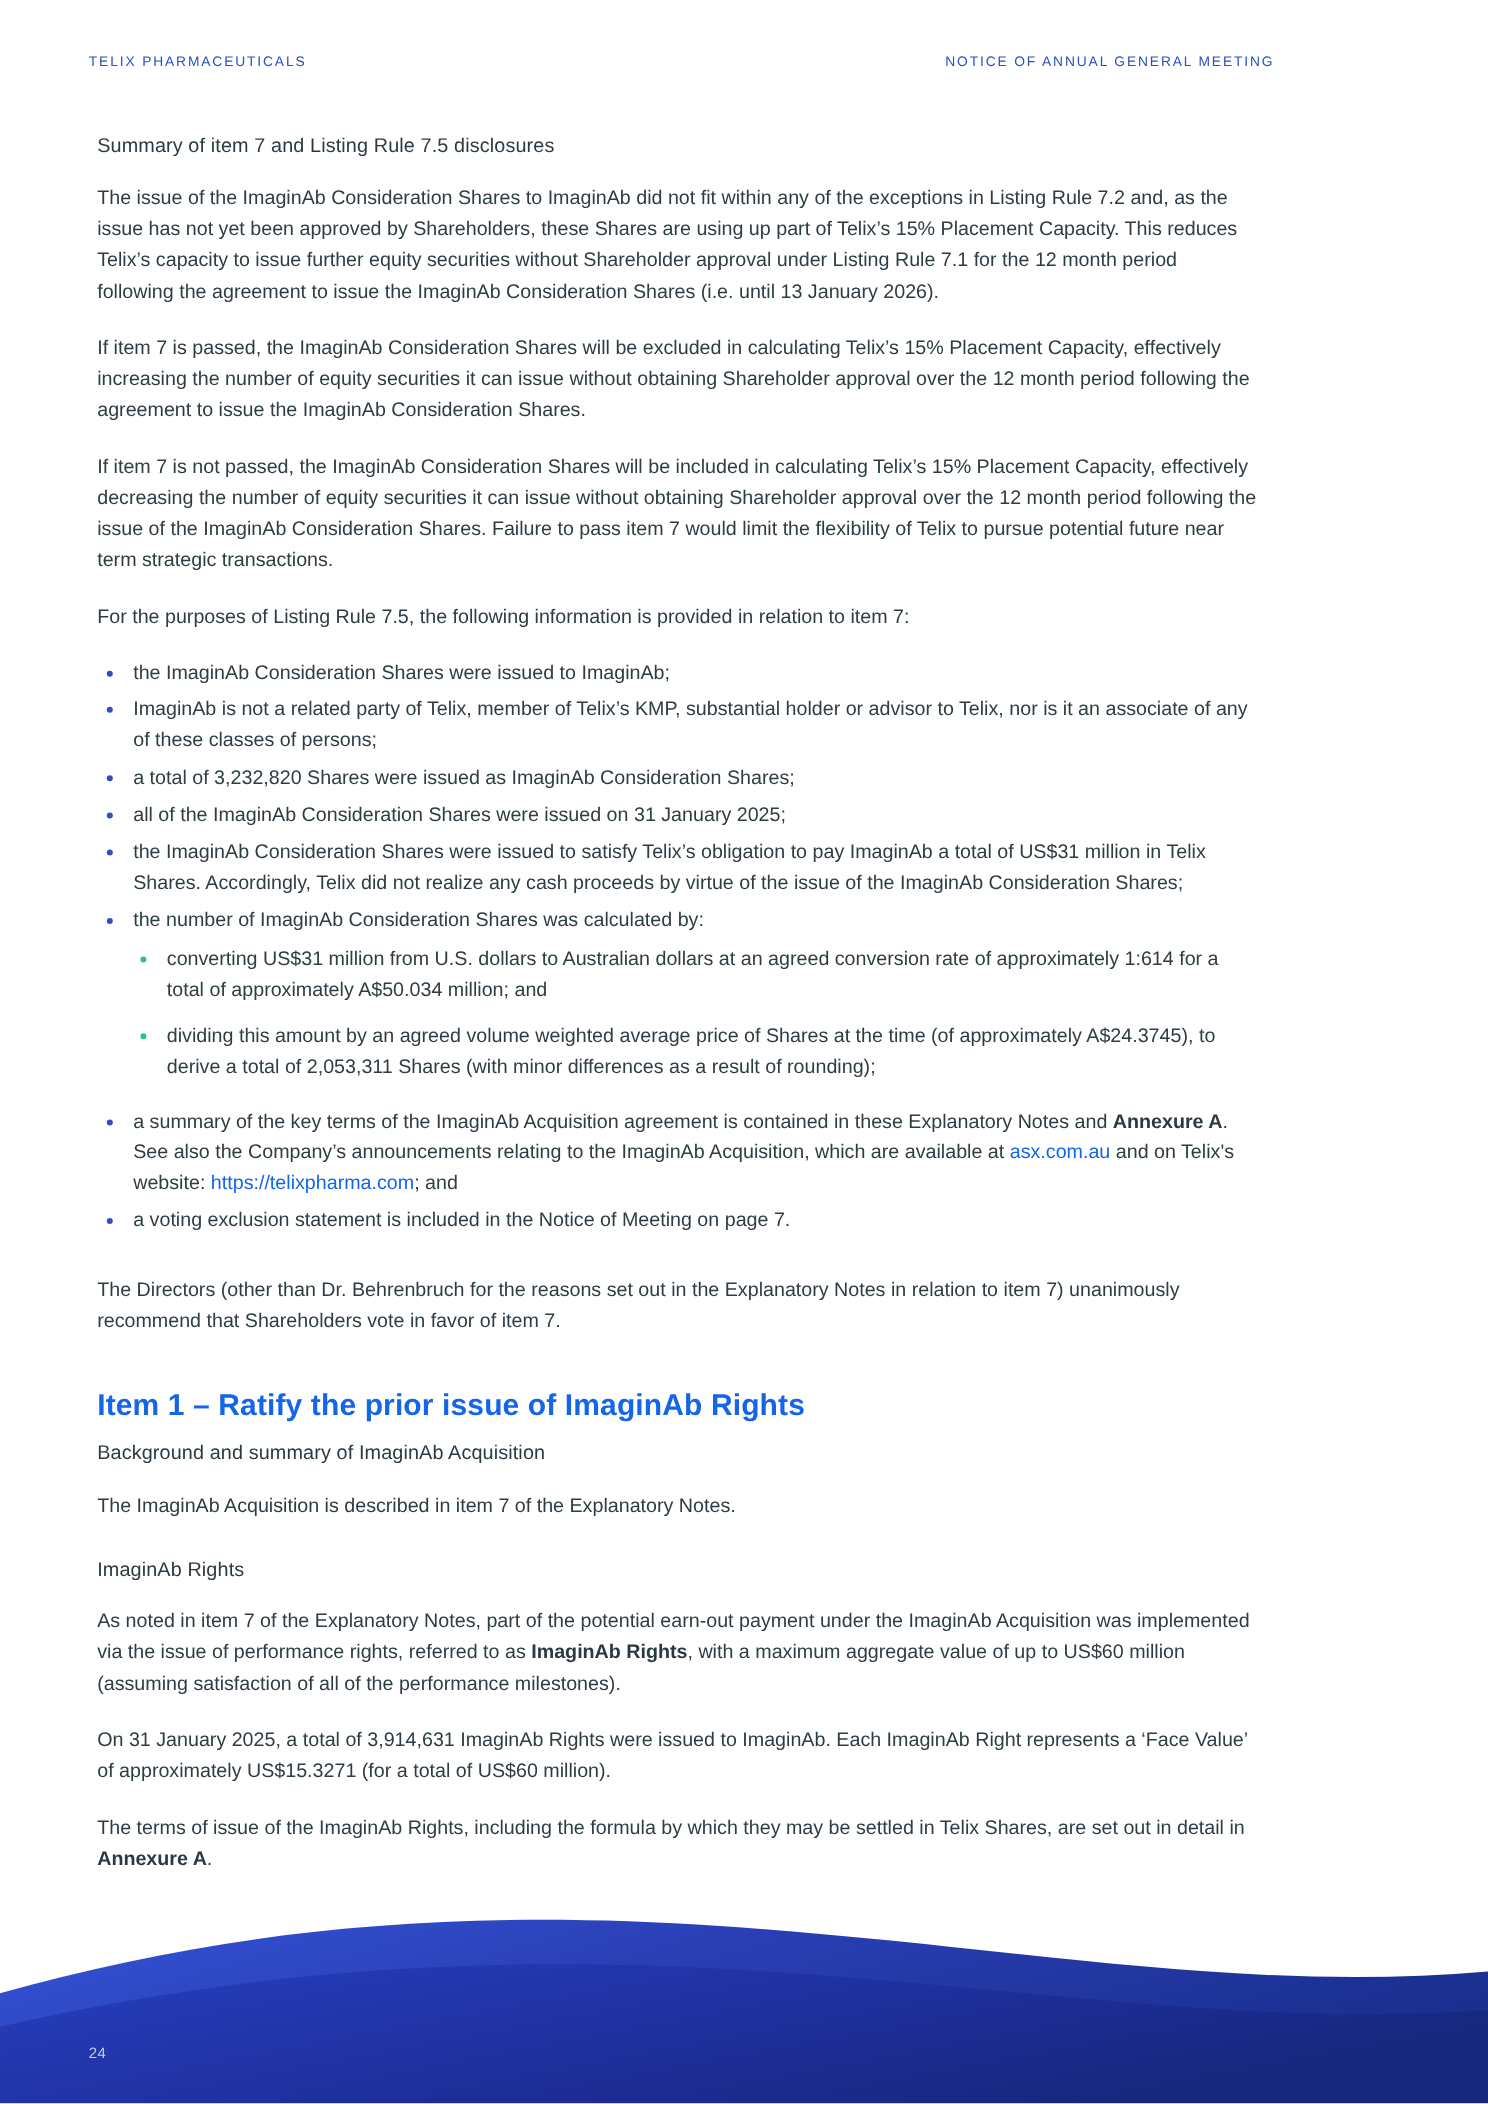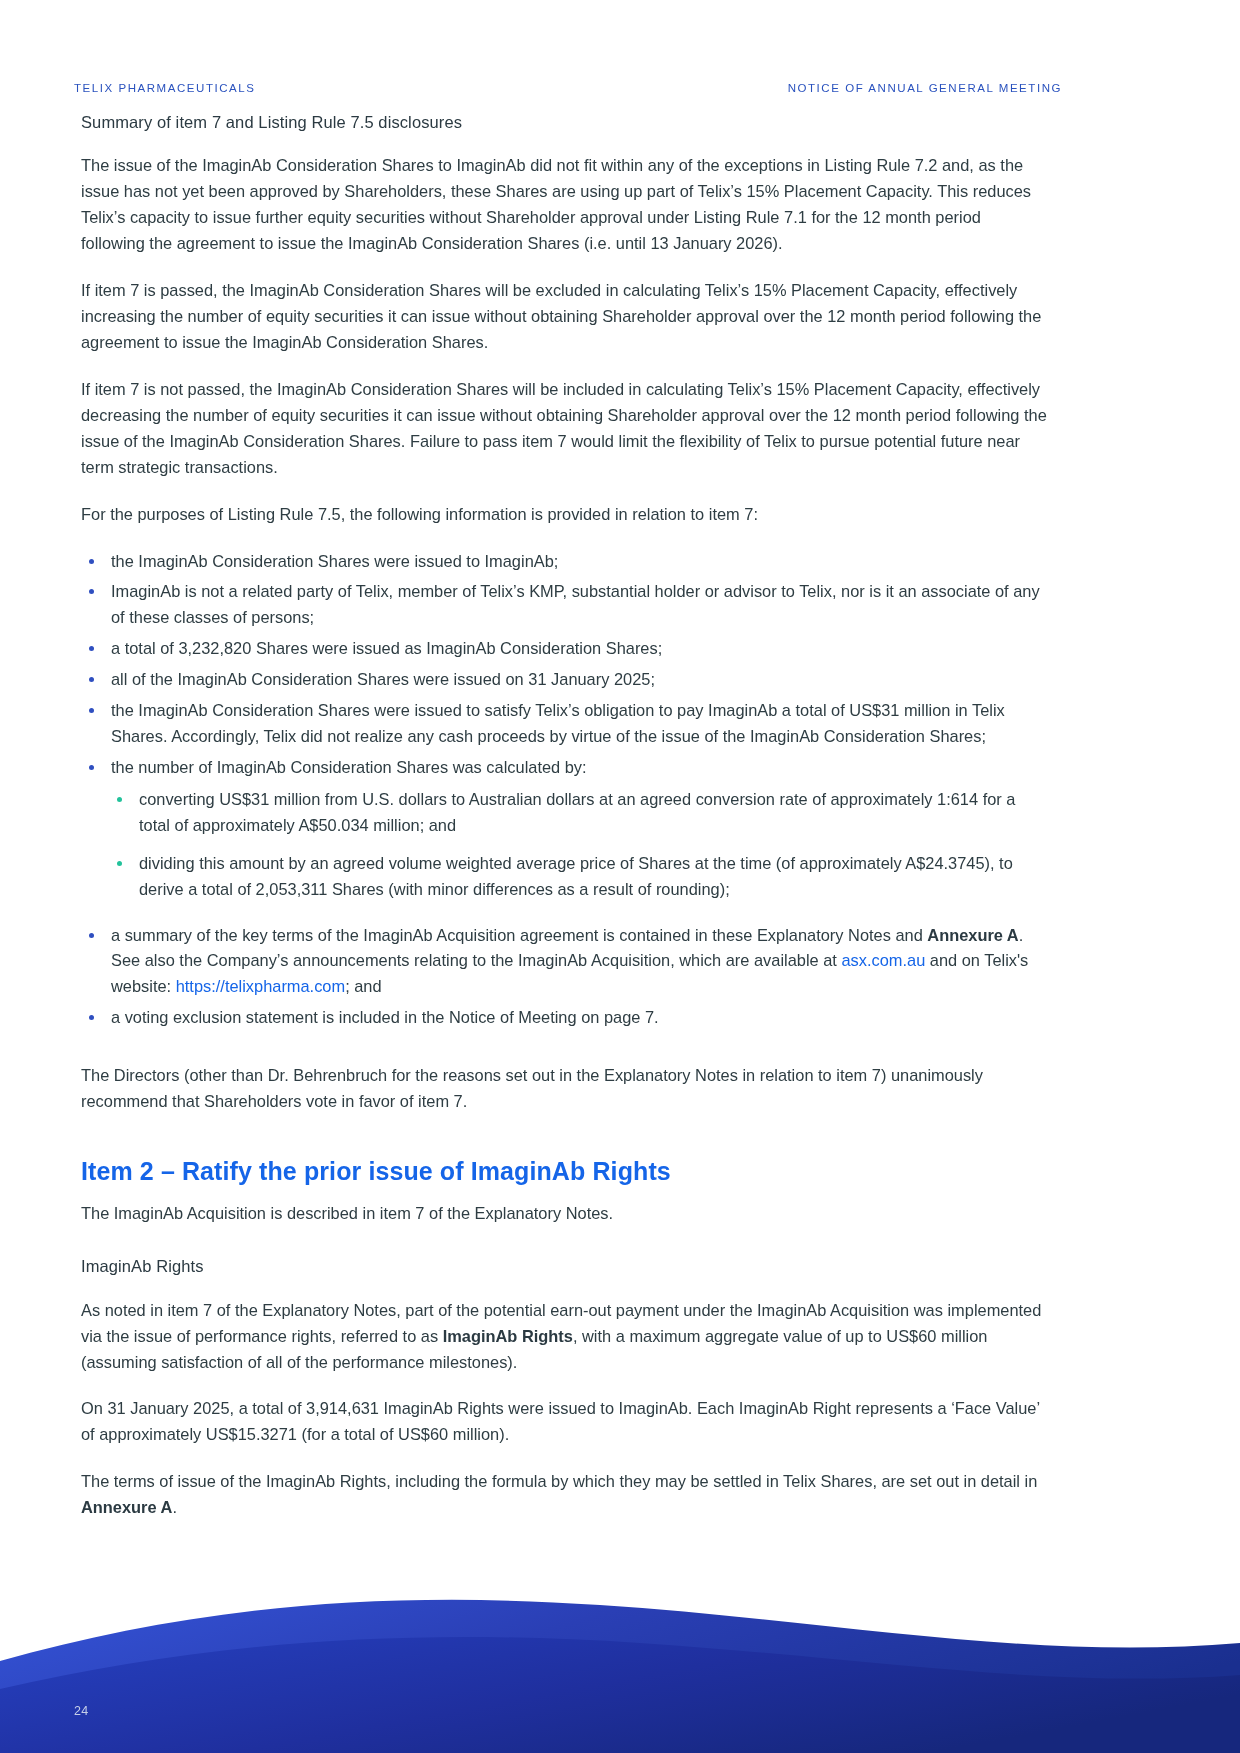--- a/index.html
+++ b/index.html
@@ -29,21 +29,21 @@
     left: 74px;
     right: 74px;
     display: flex;
     justify-content: space-between;
     align-items: baseline;
     font-size: 11.5px;
     letter-spacing: 1.55px;
     color: #2a52be;
     font-weight: 500;
   }
-  .running-header .rh-right { text-align: right; margin-top: 36px; }
+  .running-header .rh-right { text-align: right; }
 
   
   .content {
     position: absolute;
     top: 112px;
     left: 81px;
     width: 966px;
   }
 
   h3.sub-head {
@@ -180,22 +180,23 @@
       <li><span>a summary of the key terms of the ImaginAb Acquisition agreement is contained in these Explanatory Notes and </span><span class="bold">Annexure A</span><span>. See also the Company’s announcements relating to the ImaginAb Acquisition, which are available at </span><a class="doclink" href="#">asx.com.au</a><span> and on Telix's website: </span><a class="doclink" href="#">https://telixpharma.com</a><span>; and</span></li>
       <li>a voting exclusion statement is included in the Notice of Meeting on page 7.</li>
     </ul>
 
     <div class="spacer-14"></div>
 
     <p class="para">The Directors (other than Dr. Behrenbruch for the reasons set out in the Explanatory Notes in relation to item 7) unanimously recommend that Shareholders vote in favor of item 7.</p>
 
     <div class="spacer-20"></div>
 
-    <h2 class="item-head">Item 2 – Ratify the prior issue of ImaginAb Rights</h2>
-
+    <h2 class="item-head">Item 1 – Ratify the prior issue of ImaginAb Rights</h2>
+
+    <h3 class="sub-head">Background and summary of ImaginAb Acquisition</h3>
     <p class="para">The ImaginAb Acquisition is described in item 7 of the Explanatory Notes.</p>
 
     <div class="spacer-8"></div>
 
     <h3 class="sub-head">ImaginAb Rights</h3>
 
     <p class="para"><span>As noted in item 7 of the Explanatory Notes, part of the potential earn-out payment under the ImaginAb Acquisition was implemented via the issue of performance rights, referred to as </span><span class="bold">ImaginAb Rights</span><span>, with a maximum aggregate value of up to US$60 million (assuming satisfaction of all of the performance milestones).</span></p>
 
     <p class="para">On 31 January 2025, a total of 3,914,631 ImaginAb Rights were issued to ImaginAb. Each ImaginAb Right represents a ‘Face Value’ of approximately US$15.3271 (for a total of US$60 million).</p>
 

